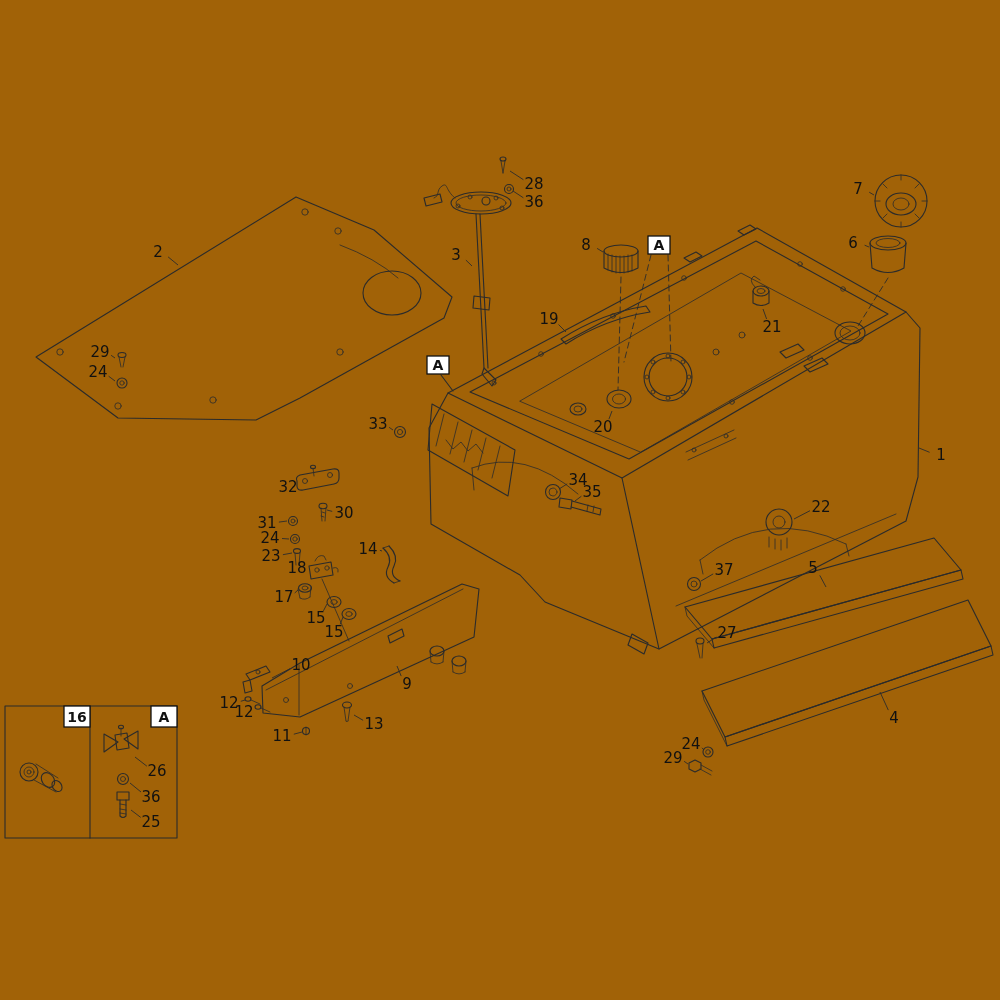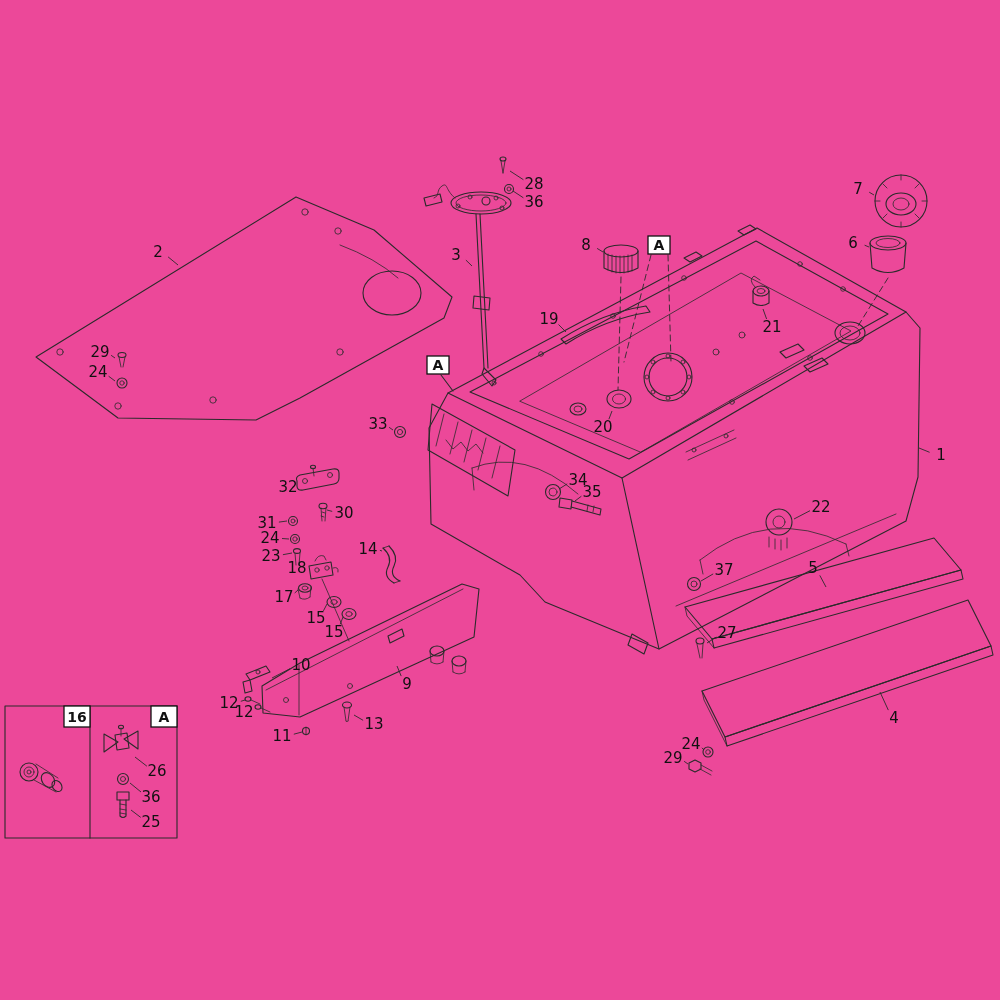--- a/index.html
+++ b/index.html
@@ -1,16 +1,16 @@
 <!DOCTYPE html>
 <html><head>
 <meta charset="utf-8">
 <style>
   html,body{margin:0;padding:0;background:#ffffff}
-  .canvas{position:relative;width:1000px;height:1000px;background:#ec4899;overflow:hidden}
+  .canvas{position:relative;width:1000px;height:1000px;background:#a16207;overflow:hidden}
   svg{position:absolute;left:0;top:0}
   .art{fill:none;stroke:#2b2b2b;stroke-width:1.1;stroke-linejoin:round;stroke-linecap:round}
   .thin{stroke-width:0.8}
   .dash{stroke-dasharray:6 4;stroke-width:0.9}
   #leader-layer line{stroke:#2b2b2b;stroke-width:0.9}
   #callout-layer text{font:15px "DejaVu Sans",sans-serif;fill:#111111;text-anchor:middle}
   #callout-layer text.framed{font-weight:bold;font-size:14px}
   #callout-layer rect{fill:#ffffff;stroke:#111111;stroke-width:1.3}
 </style>
 </head>

